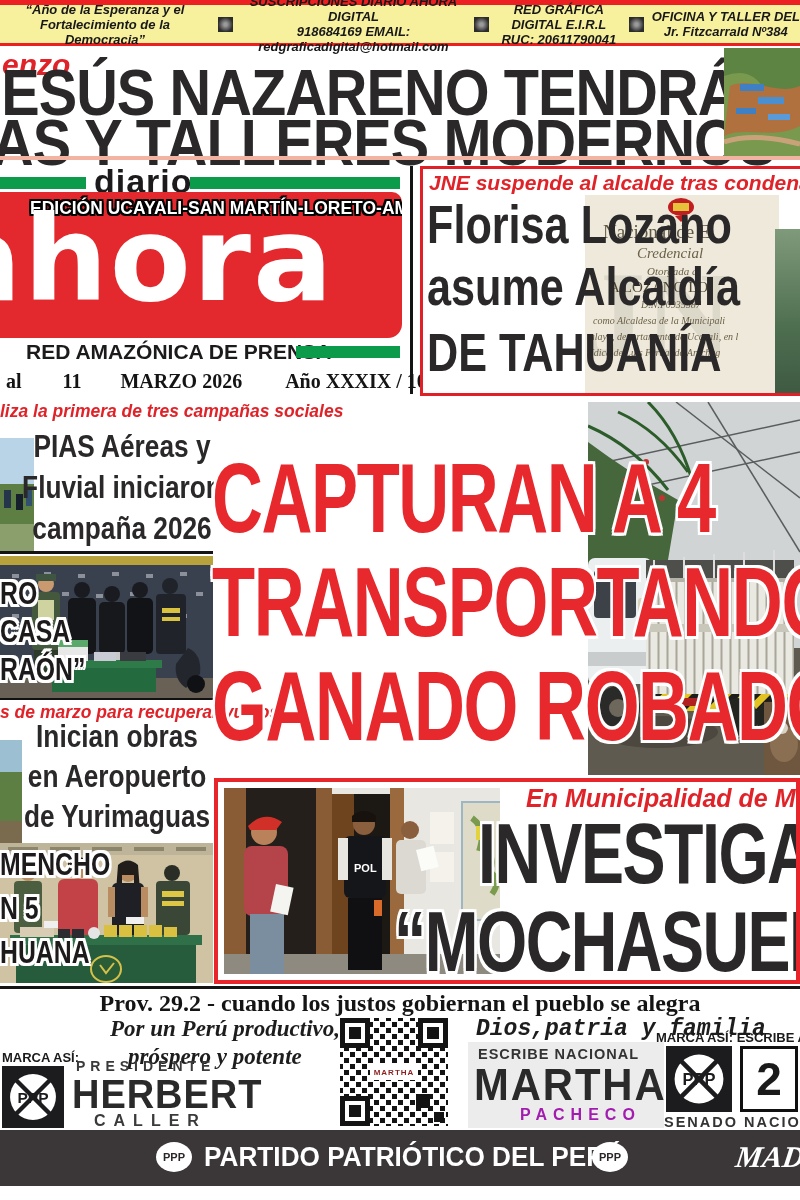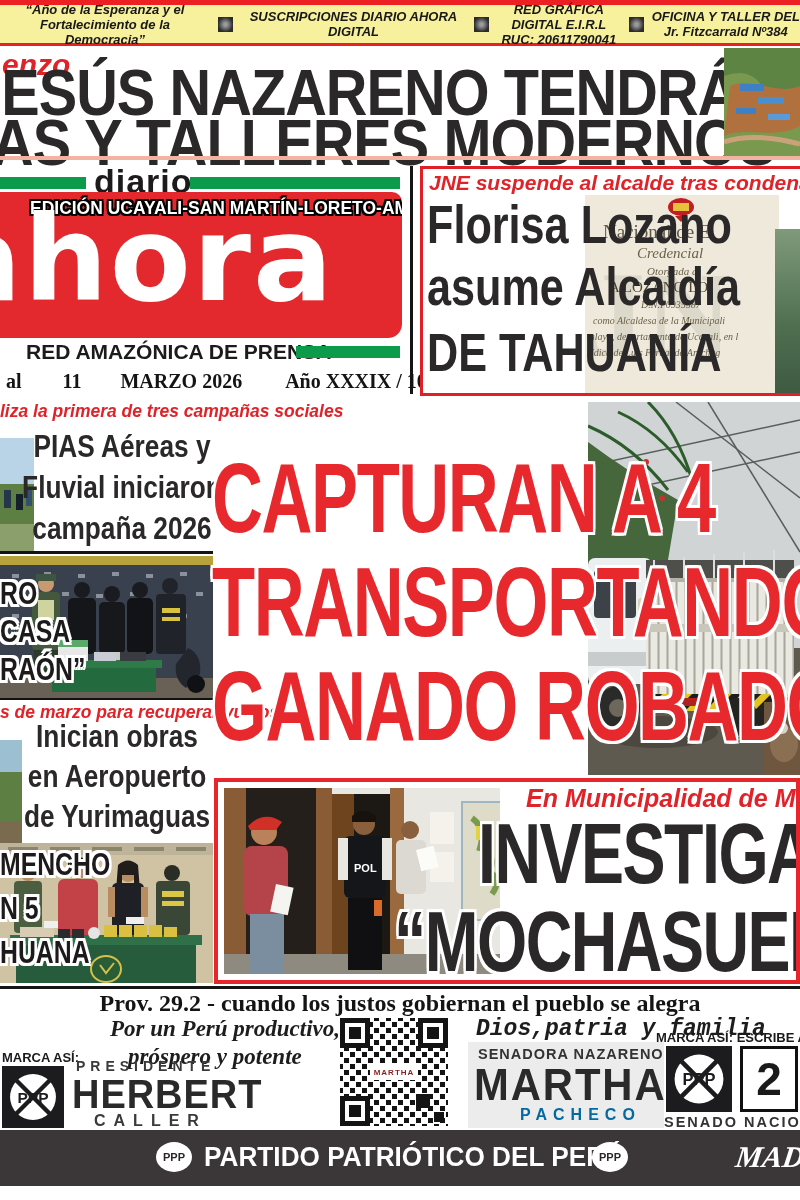--- a/index.html
+++ b/index.html
@@ -49,20 +49,21 @@
 <div class="page">
 
   <div class="abs topbar">
     <div class="tb-item" style="width:280px;">
       <div>“Año de la Esperanza y el</div>
       <div>Fortalecimiento de la Democracia”</div>
     </div>
     <span class="tb-sep"></span>
     <div class="tb-item" style="width:300px;">
       <div>SUSCRIPCIONES DIARIO AHORA DIGITAL</div>
+      <div>918684169 EMAIL: redgraficadigital@hotmail.com</div>
     </div>
     <span class="tb-sep"></span>
     <div class="tb-item" style="width:165px;">
       <div>RED GRÁFICA DIGITAL E.I.R.L</div>
       <div>RUC: 20611790041</div>
     </div>
     <span class="tb-sep"></span>
     <div class="tb-item ns" style="width:170px;">
       <div>OFICINA Y TALLER DEL</div>
       <div>Jr. Fitzcarrald Nº384</div>
@@ -430,23 +431,23 @@
           <rect x="11" y="89" width="12" height="12"></rect>
         <rect x="78" y="78" width="14" height="14"></rect>
           <rect x="96" y="96" width="10" height="10"></rect>
       </g>
     </svg>
     <div class="abs" style="left:32px;top:48px;width:48px;height:16px;background:#fff;display:flex;align-items:center;justify-content:center;font:700 8px 'Liberation Sans',sans-serif;color:#8a1f1f;letter-spacing:1px;">MARTHA</div>
   </div>
 
   <div class="abs slogan ns" style="left:476px;top:1016px;font-size:23px;font-family:Liberation Mono, monospace;">Dios,patria y familia</div>
   <div class="abs graypanel" style="left:468px;top:1042px;width:196px;height:86px;">
-    <div class="abs ns" style="left:10px;top:4px;font-size:14.5px;letter-spacing:1px;font-weight:700;color:#333;">SENADORA NAZARENO</div>
+    <div class="abs ns" style="left:10px;top:4px;font-size:14.5px;letter-spacing:1px;font-weight:700;color:#333;">ESCRIBE NACIONAL</div>
     <div class="abs hd ns" style="left:6px;top:18px;font-size:44px;letter-spacing:2px;color:#2a2a2a;transform:scaleX(.95);transform-origin:0 0;">MARTHA</div>
-    <div class="abs ns" style="left:52px;top:64px;font-size:16px;letter-spacing:6px;font-weight:700;color:#0369a1;">PACHECO</div>
+    <div class="abs ns" style="left:52px;top:64px;font-size:16px;letter-spacing:6px;font-weight:700;color:#a21caf;">PACHECO</div>
   </div>
   <div class="abs marklbl ns" style="left:656px;top:1030px;">MARCA ASÍ: ESCRIBE ASÍ</div>
 
   <div class="abs" style="left:666px;top:1046px;width:66px;height:66px;">
     <svg width="66" height="66" viewBox="0 0 100 100">
       <rect width="100" height="100" fill="#1c1c1e"></rect>
       <circle cx="50" cy="50" r="37" fill="#fff"></circle>
       <text x="50" y="59" font-size="25" font-weight="bold" text-anchor="middle" fill="#1c1c1e">PPP</text>
       <line x1="6" y1="6" x2="94" y2="94" stroke="#1c1c1e" stroke-width="7"></line>
       <line x1="94" y1="6" x2="6" y2="94" stroke="#1c1c1e" stroke-width="7"></line>

